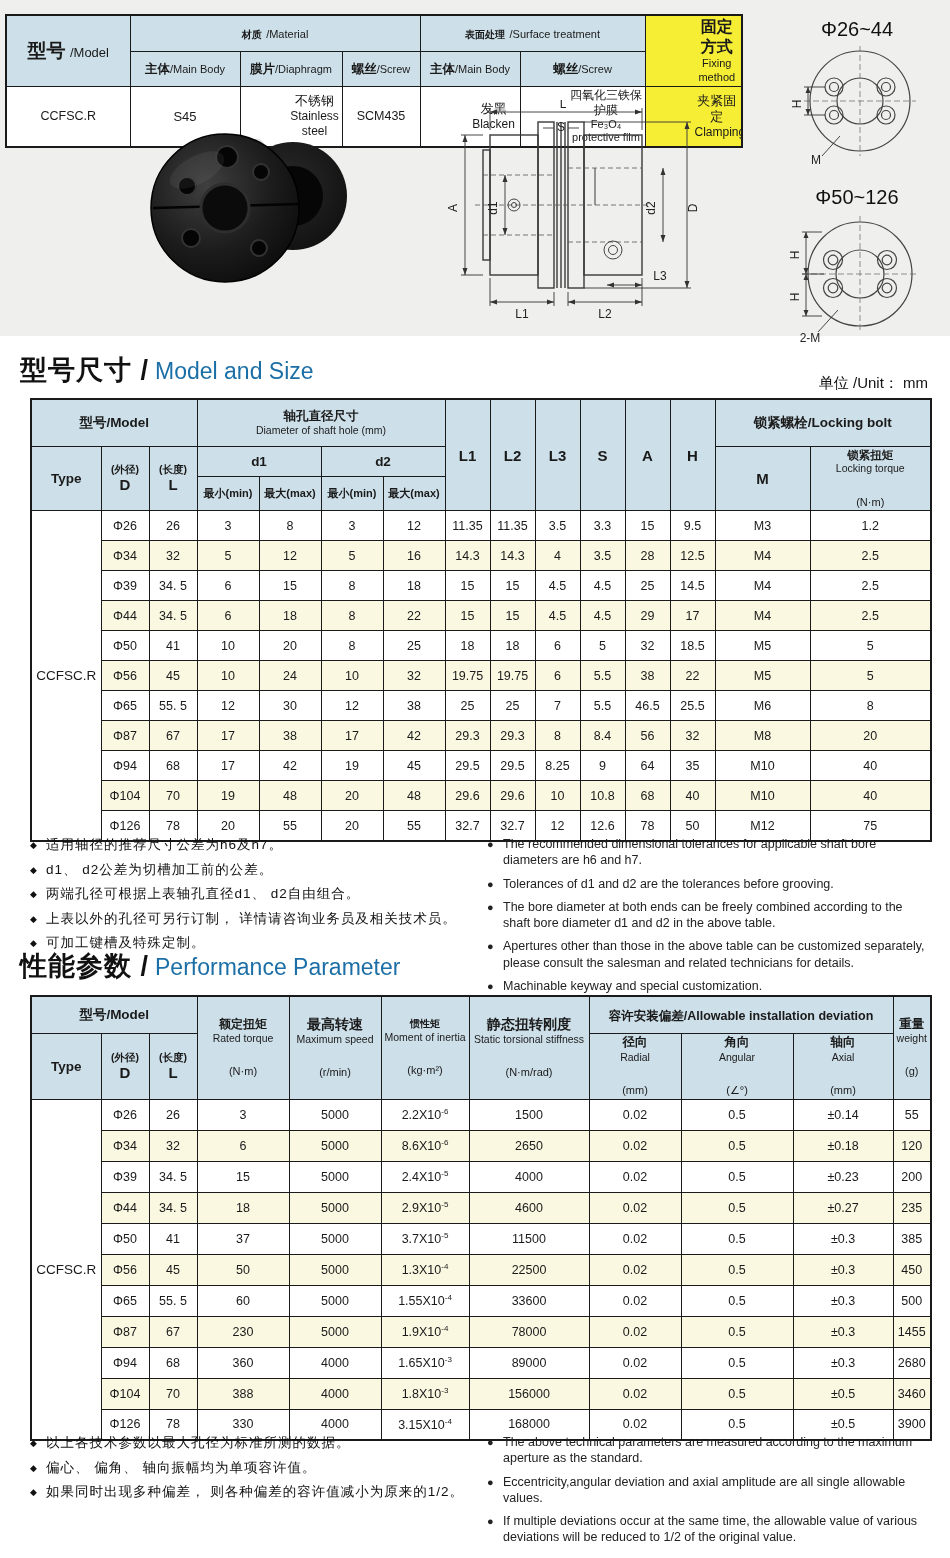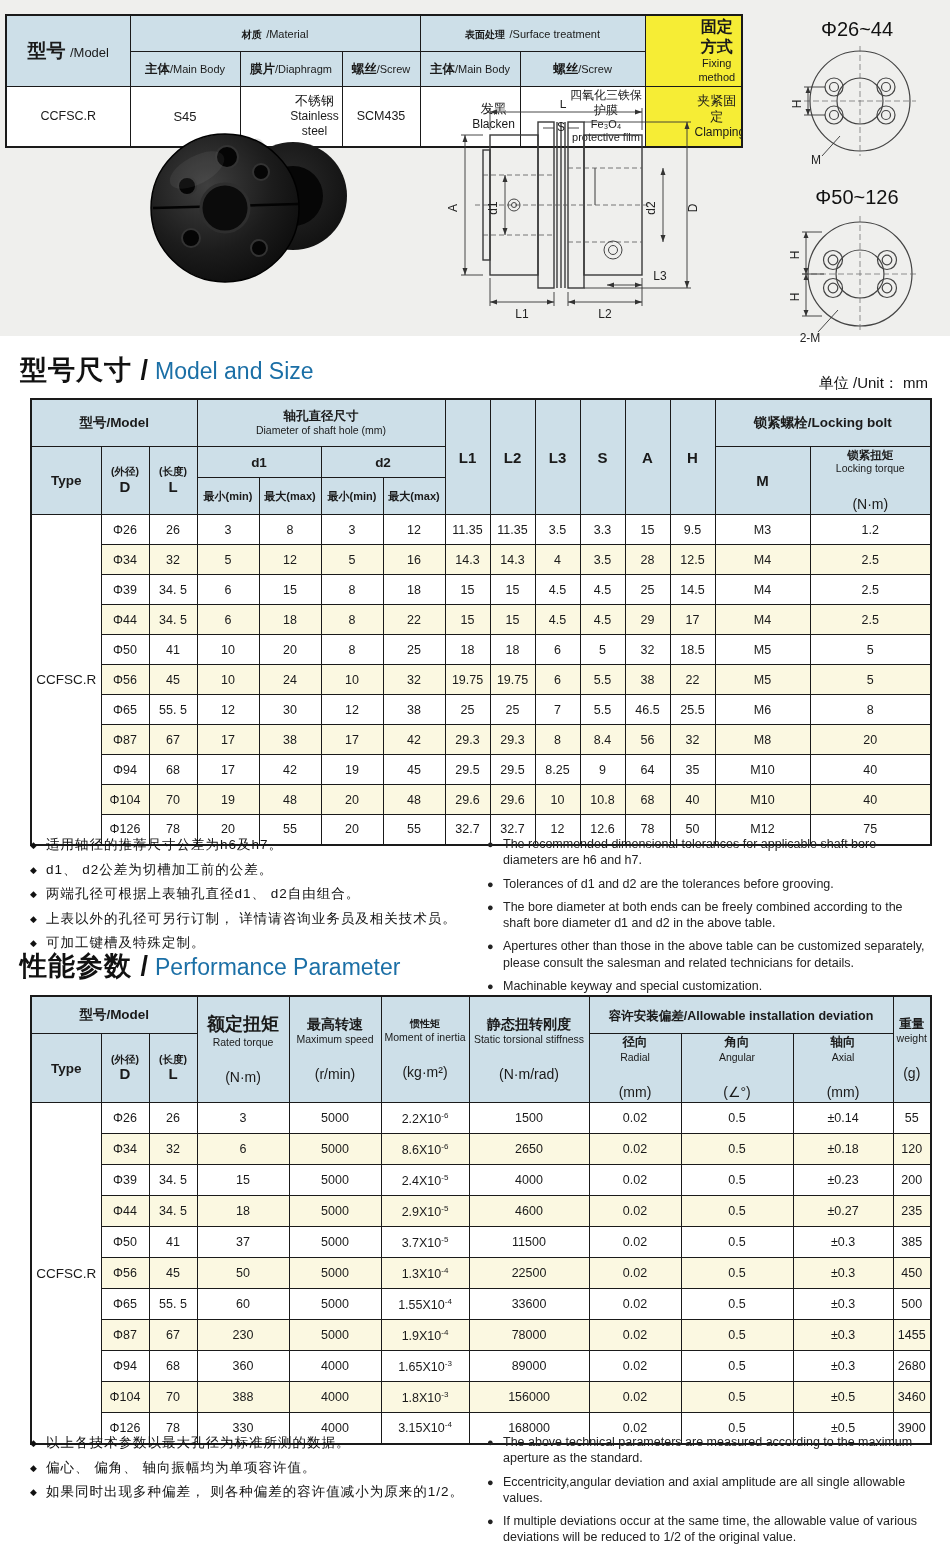--- a/index.html
+++ b/index.html
@@ -34,21 +34,21 @@
   .section-title .t-zh{font-size:27px;font-weight:bold;color:#111;letter-spacing:1px;}
   .section-title .t-en{font-size:23px;color:#1b6fa6;margin-left:6px;}
   .unit-label{position:absolute;right:22px;font-size:15px;color:#111;}
 
   
   .size-table{position:absolute;left:30px;top:398px;width:900px;}
   .perf-table{position:absolute;left:30px;top:995px;width:900px;}
   .zh-line,.en-line,.unit-line{display:block;line-height:1.25;}
   .zh-line{font-size:12.5px;font-weight:bold;}
   .en-line{font-size:10.5px;font-weight:normal;}
-  .unit-line{font-size:14px;font-weight:normal;margin-top:20px;}
+  .unit-line{font-size:11px;font-weight:normal;margin-top:20px;}
   .h-big{font-size:15px;}
   .h-mid{font-size:13.5px;margin-top:27px;}
   .small-line{display:block;font-size:10.5px;font-weight:bold;line-height:1.2;}
   .big-line{display:block;font-size:15px;font-weight:bold;line-height:1.2;}
   .size-table thead tr:nth-child(1) th{height:44px;}
   .size-table thead tr:nth-child(2) th{height:22px;}
   .size-table thead tr:nth-child(3) th{height:26px;font-size:11px;}
   .size-table tbody tr{height:30px;}
   .perf-table thead tr:nth-child(1) th{height:34px;}
   .perf-table thead tr:nth-child(2) th{height:48px;}
@@ -638,21 +638,21 @@
         <col style="width:120px">
       <col style="width:92px">
         <col style="width:112px">
         <col style="width:100px">
         <col style="width:38px">
     </colgroup>
     <thead>
       <tr>
         <th colspan="3" class="h-mid">型号/Model</th>
         <th rowspan="2">
-          <span class="zh-line" style="font-size:18px;">额定扭矩</span>
+          <span class="zh-line" style="font-size:12px;">额定扭矩</span>
           <span class="en-line">Rated torque</span>
           <span class="unit-line">(N·m)</span>
         </th>
         <th rowspan="2">
           <span class="zh-line" style="font-size:14px;">最高转速</span>
           <span class="en-line">Maximum speed</span>
           <span class="unit-line">(r/min)</span>
         </th>
         <th rowspan="2">
           <span class="zh-line" style="font-size:10px;">惯性矩</span>

